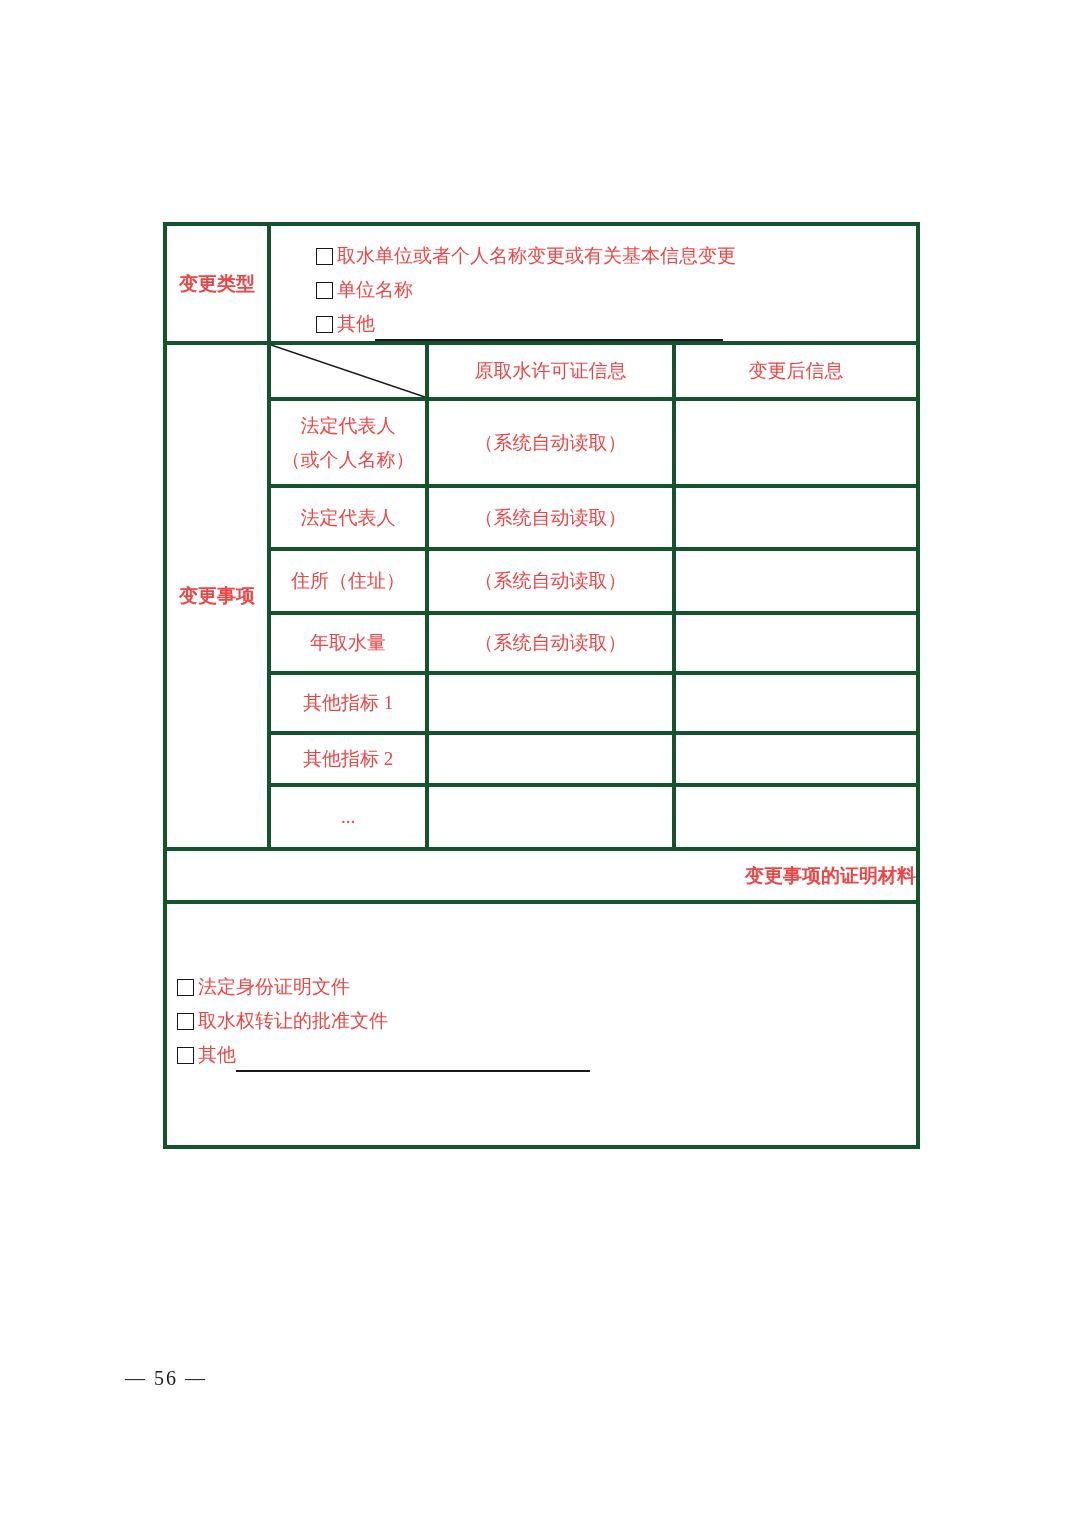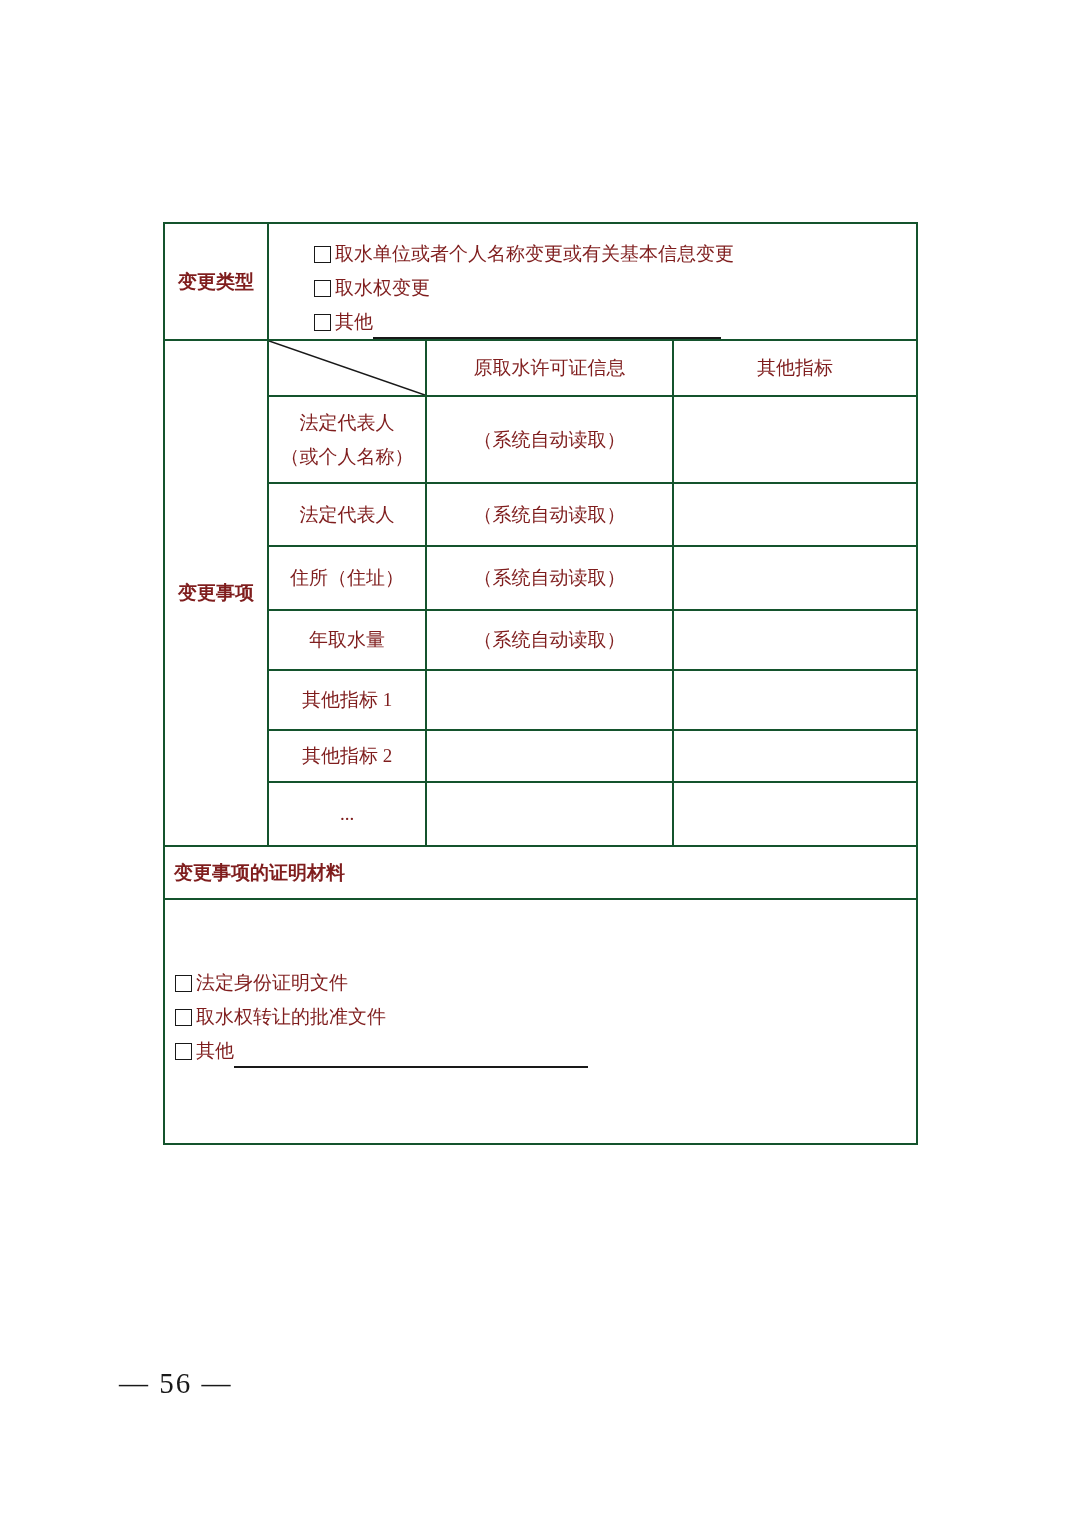--- a/index.html
+++ b/index.html
@@ -17,25 +17,25 @@
   }
   table.form {
     position: absolute;
     left: 163px;
     top: 222px;
     width: 753px;
     border-collapse: collapse;
     table-layout: fixed;
   }
   table.form td {
-    border: 2px solid #14532d;
+    border: 4px solid #14532d;
     vertical-align: middle;
     font-size: 19px;
     padding: 0;
-    color: #7f1d1d;
+    color: #ef4444;
   }
   .center { text-align: center; }
   .bold {
     font-weight: 700;
     font-family: "Liberation Sans", "DejaVu Sans", sans-serif;
   }
   .prewrap { white-space: pre-line; line-height: 1.75; }
 
   
   .options-cell { padding: 13px 8px 0 45px !important; vertical-align: top !important; }
@@ -52,28 +52,28 @@
     align-self: flex-end;
     height: 28px;
   }
   .w350 { width: 348px; }
   .w354 { width: 354px; }
 
   
   .diag-cell { position: relative; padding: 0 !important; }
   .diag-cell svg { position: absolute; left: 0; top: 0; width: 100%; height: 100%; display: block; }
 
-  .proof-hdr { padding-left: 9px !important; font-size: 19px; }
+  .proof-hdr { padding-left: 9px !important; font-size: 19px; text-align: right; }
   .proof-cell { padding: 66px 8px 0 10px !important; vertical-align: top !important; }
 
   .footer {
     position: absolute;
-    left: 119px;
+    left: 125px;
     top: 1367px;
-    font-size: 29px;
+    font-size: 20px;
     color: #191919;
     letter-spacing: 2px;
   }
 </style>
 </head>
 <body>
 
 <div class="page">
 
   <table class="form">
@@ -87,39 +87,39 @@
     <tbody>
         <tr style="height:115px">
       <td class="center bold">变更类型</td>
       <td colspan="3" class="options-cell">
         <div class="opt">
           <span class="cb"></span>
           <span>取水单位或者个人名称变更或有关基本信息变更</span>
         </div>
         <div class="opt">
           <span class="cb"></span>
-          <span>取水权变更</span>
+          <span>单位名称</span>
         </div>
         <div class="opt">
           <span class="cb"></span>
           <span>其他</span>
           <span class="blank w350"></span>
         </div>
       </td>
     </tr>
 
     <tr style="height:56px">
       <td rowspan="8" class="center bold">变更事项</td>
       <td class="diag-cell">
         <svg>
           <line x1="0" y1="0" x2="100%" y2="100%" stroke="#191919" stroke-width="1.6"></line>
         </svg>
       </td>
       <td class="center">原取水许可证信息</td>
-      <td class="center">其他指标</td>
+      <td class="center">变更后信息</td>
     </tr>
 
     <tr style="height:87px">
       <td class="center prewrap">法定代表人
 （或个人名称）</td>
       <td class="center">（系统自动读取）</td>
       <td class="center"></td>
     </tr>
 
     <tr style="height:63px">

